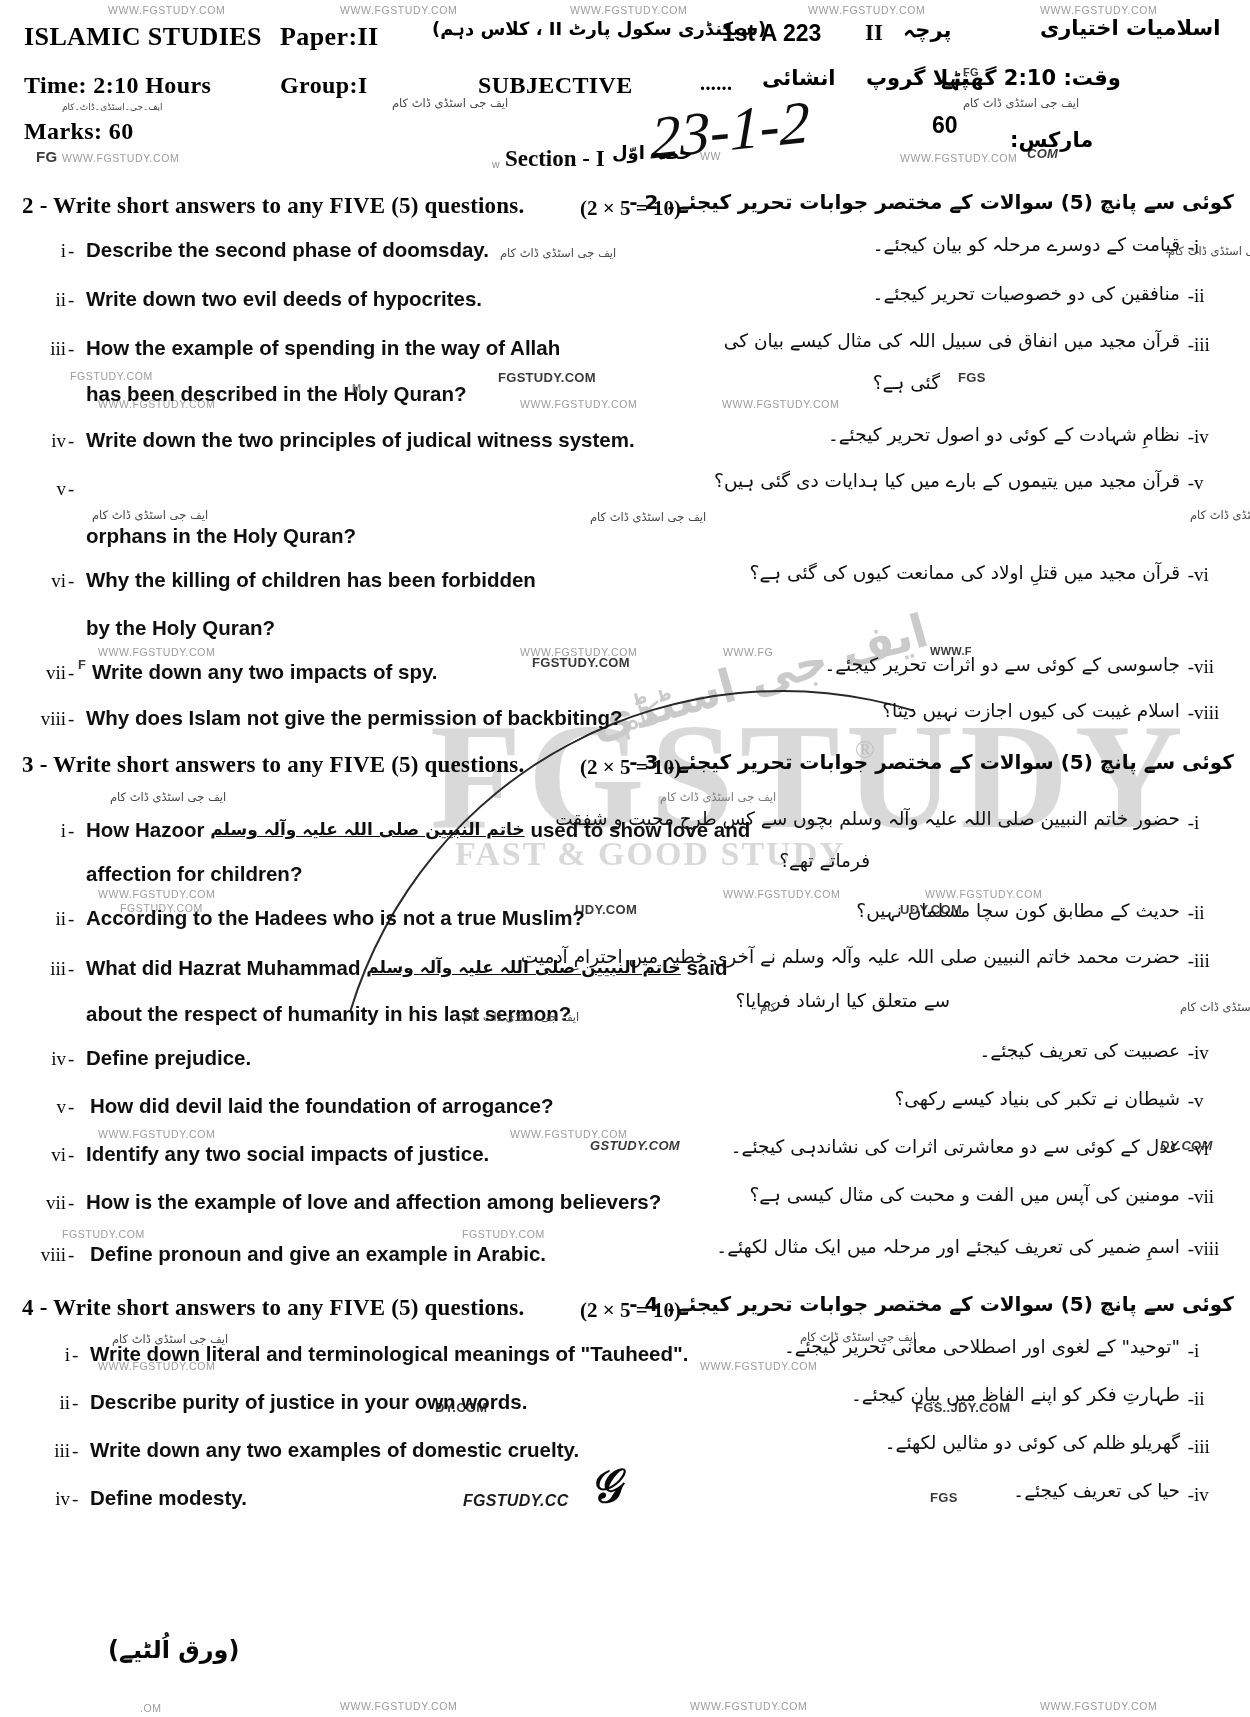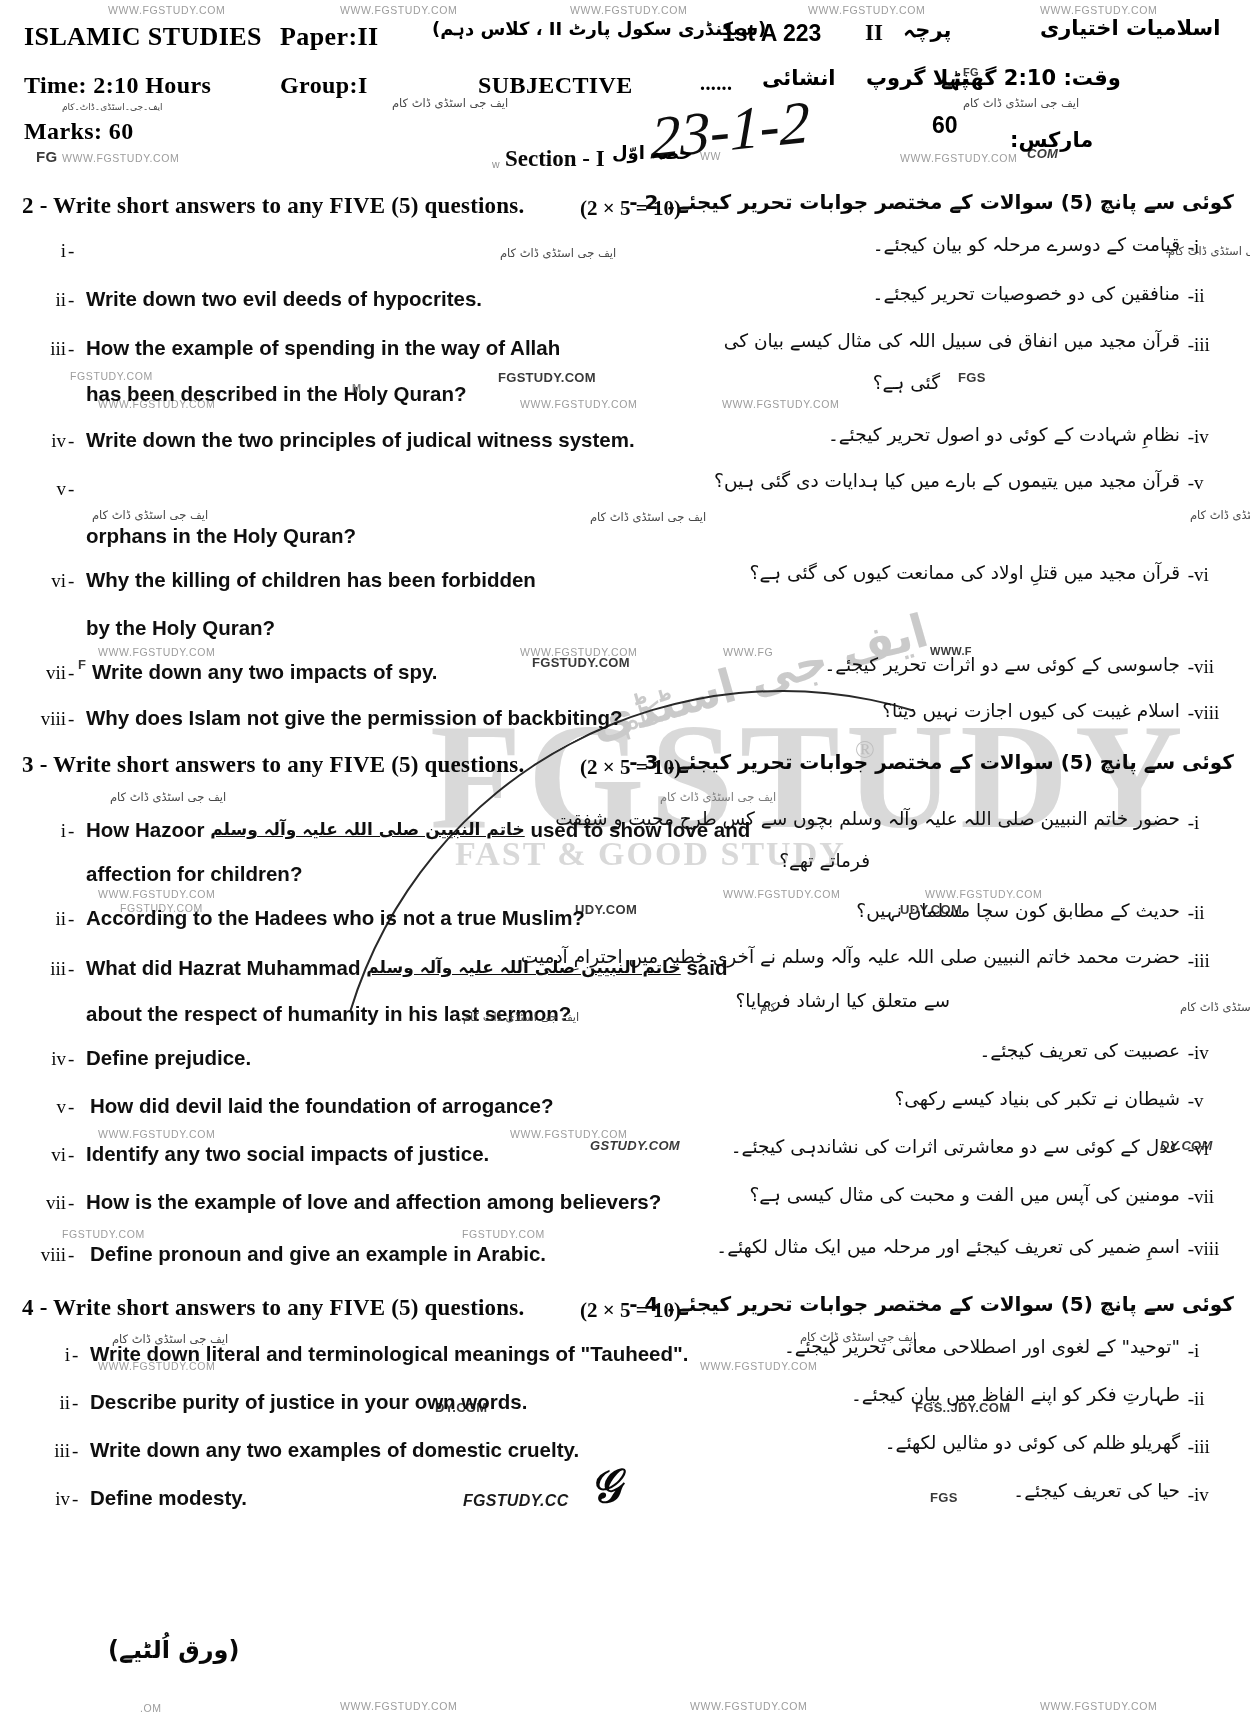--- a/index.html
+++ b/index.html
@@ -284,20 +284,21 @@
     <div class="abs section-label" style="left:505px; top:146px;">Section - I</div>
     <div class="abs hd-ur sm" style="left:612px; top:142px;">حصہ اوّل</div>
 
     <div class="abs q-head-en" style="left:22px; top:193px;">2 - Write short answers to any FIVE (5) questions.</div>
 
     <div class="abs q-marks" style="left:580px; top:196px;">(2 × 5 = 10)</div>
     <div class="abs q-head-ur" style="right:16px; top:190px;">کوئی سے پانچ (5) سوالات کے مختصر جوابات تحریر کیجئے۔  2 - </div>
 
     <div class="abs rn" style="left:22px; top:240px; width:44px;">i</div>
     <div class="abs rn" style="left:68px; top:240px;">-</div>
+    <div class="abs sub-en" style="left:86px; top:238px;">Describe the second phase of doomsday.</div>
     <div class="abs sub-ur" style="right:70px; top:234px;">قیامت کے دوسرے مرحلہ کو بیان کیجئے۔</div>
     <div class="abs rn" style="right:16px; top:236px; width:40px; text-align:left;">i</div>
     <div class="abs rn" style="right:56px; top:236px;">-</div>
     <div class="abs urdu-note" style="left:500px; top:246px;">ایف جی اسٹڈی ڈاٹ کام</div>
     <div class="abs urdu-note" style="left:1168px; top:244px;">ایف جی اسٹڈی ڈاٹ کام</div>
 
     <div class="abs rn" style="left:22px; top:289px; width:44px;">ii</div>
     <div class="abs rn" style="left:68px; top:289px;">-</div>
     <div class="abs sub-en" style="left:86px; top:287px;">Write down two evil deeds of hypocrites.</div>
     <div class="abs sub-ur" style="right:70px; top:283px;">منافقین کی دو خصوصیات تحریر کیجئے۔</div>

